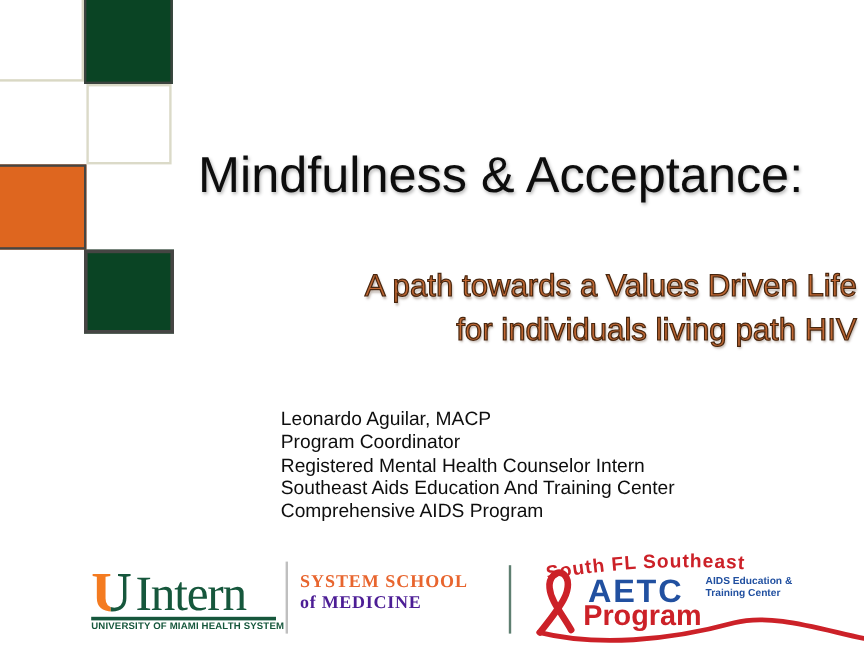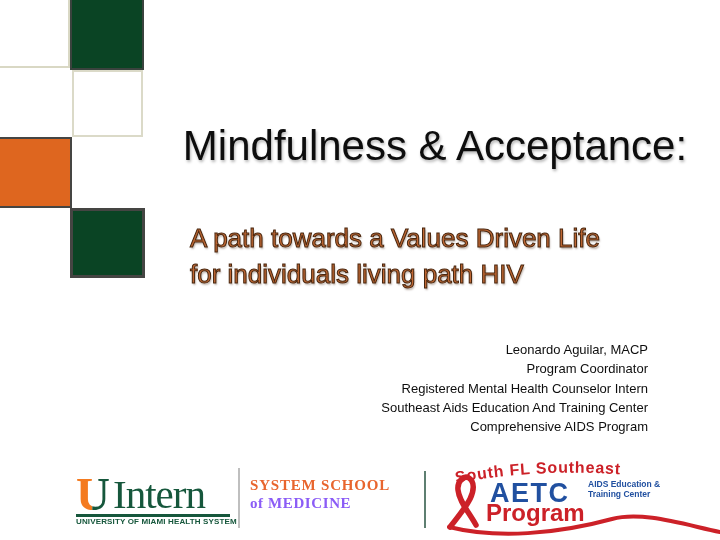--- a/index.html
+++ b/index.html
@@ -9,33 +9,33 @@
   }
   
   .sq{position:absolute;box-sizing:border-box;}
   .sq-white1{left:-6px;top:-10px;width:76px;height:78px;background:#fff;border:2px solid #d9d8c4;}
   .sq-green1{left:70px;top:-10px;width:74px;height:80px;background:#0a4424;border:2px solid #3a433e;}
   .sq-white2{left:72px;top:70px;width:71px;height:67px;background:#fff;border:2px solid #dbdac8;}
   .sq-orange{left:-6px;top:137px;width:78px;height:71px;background:#de661f;border:2px solid #454543;}
   .sq-green2{left:70px;top:208px;width:75px;height:70px;background:#0a4424;border:3px solid #454543;}
 
   .title{
-    position:absolute;left:165px;top:122px;width:540px;text-align:center;
+    position:absolute;left:165px;top:122px;width:540px;text-align:left;
     font-size:42px;color:#0d0d0d;letter-spacing:0px;white-space:nowrap;
     text-shadow:1px 2px 3px rgba(0,0,0,0.30);
   }
   .subtitle{
-    position:absolute;left:190px;top:220px;width:524px;text-align:left;
+    position:absolute;left:190px;top:220px;width:524px;text-align:right;
     font-size:26px;line-height:36px;color:#bf6733;
     -webkit-text-stroke:1px #48260e;
     text-shadow:1px 2px 2px rgba(60,30,5,0.35);
   }
   .credits{
-    position:absolute;left:248px;top:340px;width:400px;text-align:right;
-    font-size:13px;line-height:19.3px;color:#0e0e0e;
+    position:absolute;left:234px;top:340px;width:400px;text-align:left;
+    font-size:16px;line-height:19.3px;color:#0e0e0e;
   }
 
   
   .uhealth{position:absolute;left:76px;top:476px;width:154px;}
   .uh-row{position:relative;height:36px;white-space:nowrap;}
   .uh-u{position:relative;display:inline-block;width:39px;height:36px;vertical-align:top;}
   .uh-u span{
     position:absolute;left:0;top:0;font-family:"Liberation Serif",serif;font-weight:bold;
     font-size:47px;line-height:36px;
   }
@@ -48,21 +48,21 @@
   .uh-line{height:3px;background:#16573c;margin-top:2px;width:154px;}
   .uh-caption{margin-top:0;font-size:8px;font-weight:bold;color:#16573c;letter-spacing:0.14px;white-space:nowrap;}
 
   .divider1{position:absolute;left:238px;top:468px;width:2px;height:60px;background:#bfbfbf;}
   .divider2{position:absolute;left:424px;top:471px;width:2px;height:57px;background:#5e7f71;}
 
   
   .miller{position:absolute;left:250px;top:475px;font-family:"Liberation Serif",serif;white-space:nowrap;}
   .miller-l1{font-size:10.5px;font-weight:bold;color:#1d5c40;letter-spacing:1.2px;}
   .miller-l2{font-size:15px;font-weight:bold;color:#e8652e;letter-spacing:0.8px;margin-top:2px;}
-  .miller-l3{font-size:15px;font-weight:bold;color:#8b5cf6;letter-spacing:0.6px;margin-top:1px;}
+  .miller-l3{font-size:15px;font-weight:bold;color:#4c1d95;letter-spacing:0.6px;margin-top:1px;}
 
   
   .aetc{position:absolute;left:442px;top:461px;}
 </style>
 </head>
 <body>
 
 <div class="slide">
 
   <div class="sq sq-white1"></div>

